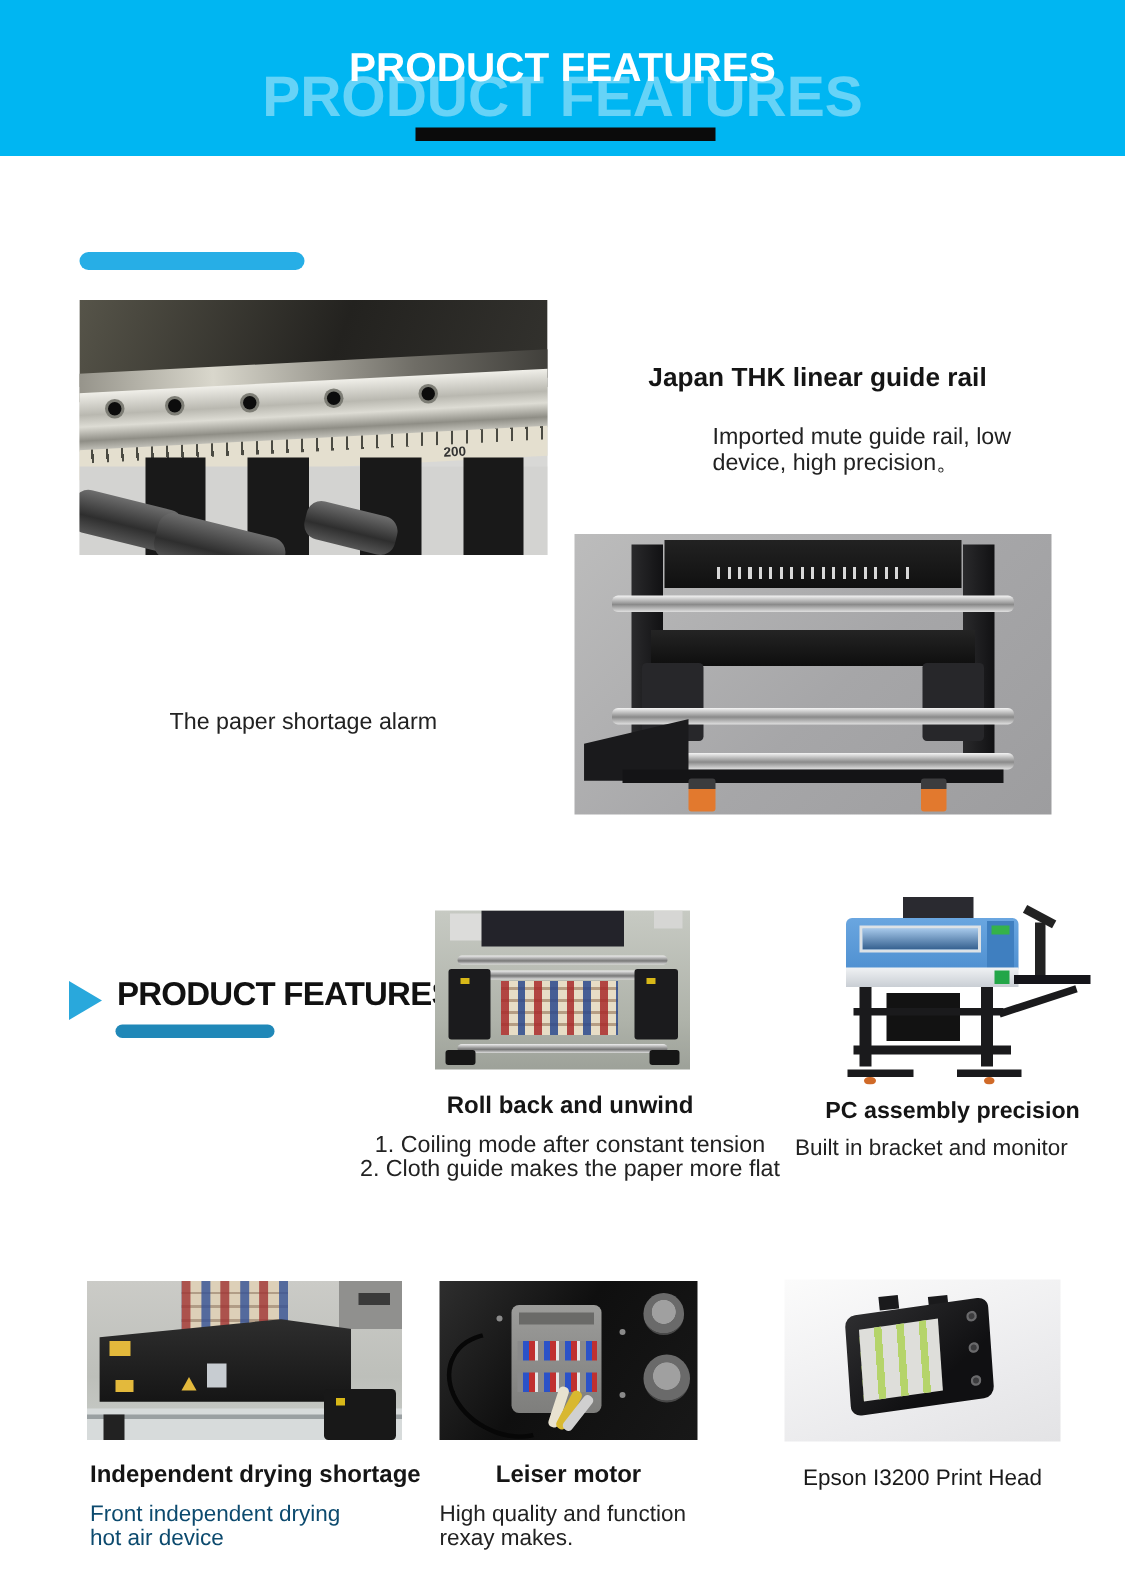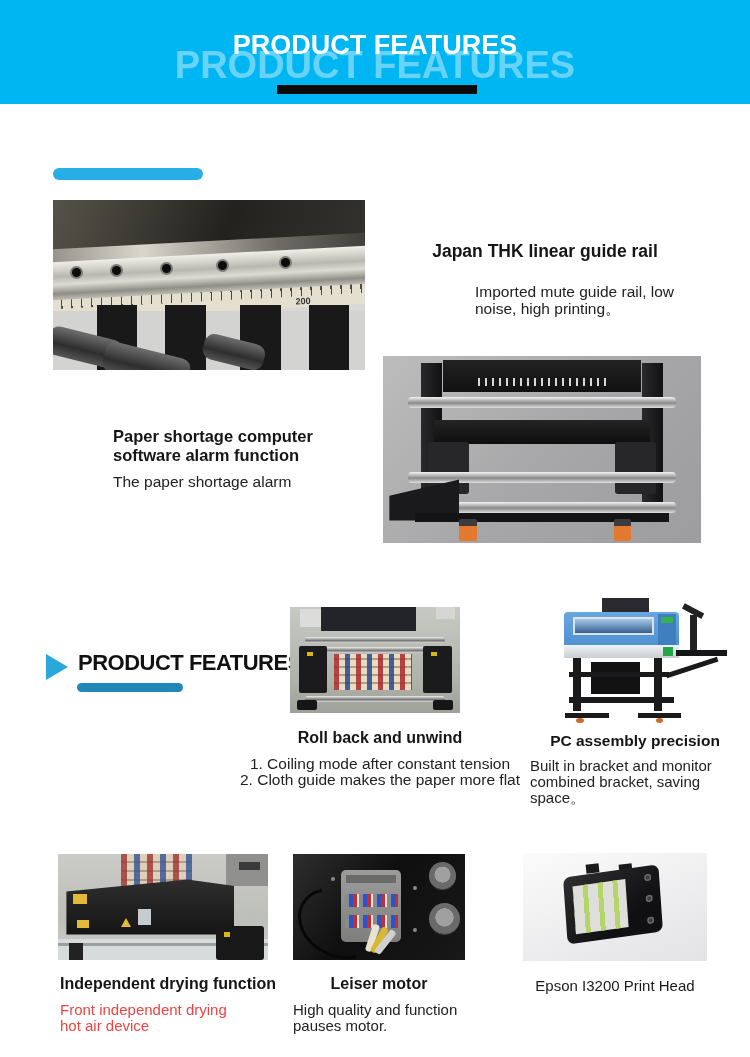--- a/index.html
+++ b/index.html
@@ -137,21 +137,21 @@
   .hd-body{left:23%;top:17%;width:52%;height:62%;border-radius:7px;transform:rotate(-4deg) skewY(-4deg);
            background:linear-gradient(145deg,#2e2e30,#101012 70%);}
   .hd-tab{top:10%;width:7%;height:8%;background:#1a1a1c;transform:rotate(-6deg);}
   .hd-plate{position:absolute;left:9%;top:15%;width:56%;height:72%;
             background-color:#dededa;
             background-image:repeating-linear-gradient(90deg,transparent 0 10px,#b5d46a 10px 15px);}
   .hd-screw{position:absolute;width:7px;height:7px;border-radius:50%;background:#3c3c3e;box-shadow:inset 0 0 0 1.5px #6a6a6c;}
 
   
   .drying-title{left:60px;top:975px;font-size:16px;font-weight:700;color:#151515;}
-  .drying-body{left:60px;top:1002px;font-size:15px;line-height:15.5px;color:#ef4444;}
+  .drying-body{left:60px;top:1002px;font-size:15px;line-height:15.5px;color:#0c4a6e;}
   .motor-title{left:293px;top:975px;width:172px;text-align:center;font-size:16px;font-weight:700;color:#151515;}
   .motor-body{left:293px;top:1002px;font-size:15px;line-height:15.5px;color:#222;}
   .head-title{left:518px;top:977px;width:194px;text-align:center;font-size:15px;font-weight:400;color:#1a1a1a;}
 </style>
 </head>
 <body>
 
 <div id="page">
 
   <div class="abs" id="banner">
@@ -180,44 +180,40 @@
     <div class="abs rail-mount" style="left:60%;"></div>
     <div class="abs rail-mount" style="left:82%;"></div>
     <div class="abs rail-roller" style="left:-2%;top:78%;width:24%;height:17%;"></div>
     <div class="abs rail-roller" style="left:16%;top:88%;width:28%;height:18%;"></div>
     <div class="abs rail-roller" style="left:48%;top:82%;width:20%;height:15%;"></div>
   </div>
 
   <div class="abs thk-title">Japan THK linear guide rail</div>
   <div class="abs thk-body">
     <div>Imported mute guide rail, low</div>
-    <div>noise, high printing。</div>
+    <div>device, high precision。</div>
   </div>
 
   <div class="ph" id="printer-rear">
     <div class="abs pr-post" style="left:12%;"></div>
     <div class="abs pr-post" style="right:12%;"></div>
     <div class="abs pr-topbeam"></div>
     <div class="abs pr-vents"></div>
     <div class="abs pr-roller" style="top:22%;"></div>
     <div class="abs pr-beam"></div>
     <div class="abs pr-sidebox" style="left:14%;"></div>
     <div class="abs pr-sidebox" style="right:14%;"></div>
     <div class="abs pr-roller" style="top:62%;"></div>
     <div class="abs pr-roller" style="top:78%;"></div>
     <div class="abs pr-platform"></div>
     <div class="abs pr-base"></div>
     <div class="abs pr-wheel" style="left:24%;"></div>
     <div class="abs pr-wheel" style="right:22%;"></div>
   </div>
 
-  <div class="abs paper-title">
-    <div>Paper shortage computer</div>
-    <div>software alarm function</div>
-  </div>
   <div class="abs paper-body">
     <div>The paper shortage alarm</div>
   </div>
 
   <div class="abs feat-triangle"></div>
   <div class="abs feat-heading">PRODUCT FEATURES</div>
   <div class="abs feat-bar"></div>
 
   <div class="ph" id="rollback-photo">
     <div class="abs rb-white-l"></div>
@@ -261,21 +257,20 @@
   </div>
 
   <div class="abs roll-title">Roll back and unwind</div>
   <div class="abs roll-list">
     <div>1. Coiling mode after constant tension</div>
     <div>2. Cloth guide makes the paper more flat</div>
   </div>
   <div class="abs pc-title">PC assembly precision</div>
   <div class="abs pc-body">
     <div>Built in bracket and monitor</div>
-    <div>combined bracket, saving space。</div>
   </div>
 
   <div class="ph" id="drying-photo">
     <div class="abs dry-pattern"></div>
     <div class="abs dry-machine-r"></div>
     <div class="abs dry-slot"></div>
     <div class="abs dry-box"></div>
     <div class="abs dry-label-y"></div>
     <div class="abs dry-label-y2"></div>
     <div class="abs dry-tri"></div>
@@ -307,27 +302,27 @@
     <div class="abs hd-tab" style="left:34%;"></div>
     <div class="abs hd-tab" style="left:52%;"></div>
     <div class="abs hd-body">
       <div class="hd-plate"></div>
       <div class="hd-screw" style="right:8%;top:12%;"></div>
       <div class="hd-screw" style="right:8%;top:44%;"></div>
       <div class="hd-screw" style="right:8%;top:76%;"></div>
     </div>
   </div>
 
-  <div class="abs drying-title">Independent drying function</div>
+  <div class="abs drying-title">Independent drying shortage</div>
   <div class="abs drying-body">
     <div>Front independent drying</div>
     <div>hot air device</div>
   </div>
 
   <div class="abs motor-title">Leiser motor</div>
   <div class="abs motor-body">
     <div>High quality and function</div>
-    <div>pauses motor.</div>
+    <div>rexay makes.</div>
   </div>
 
   <div class="abs head-title">Epson I3200 Print Head</div>
 
 </div>
 
 </body></html>

